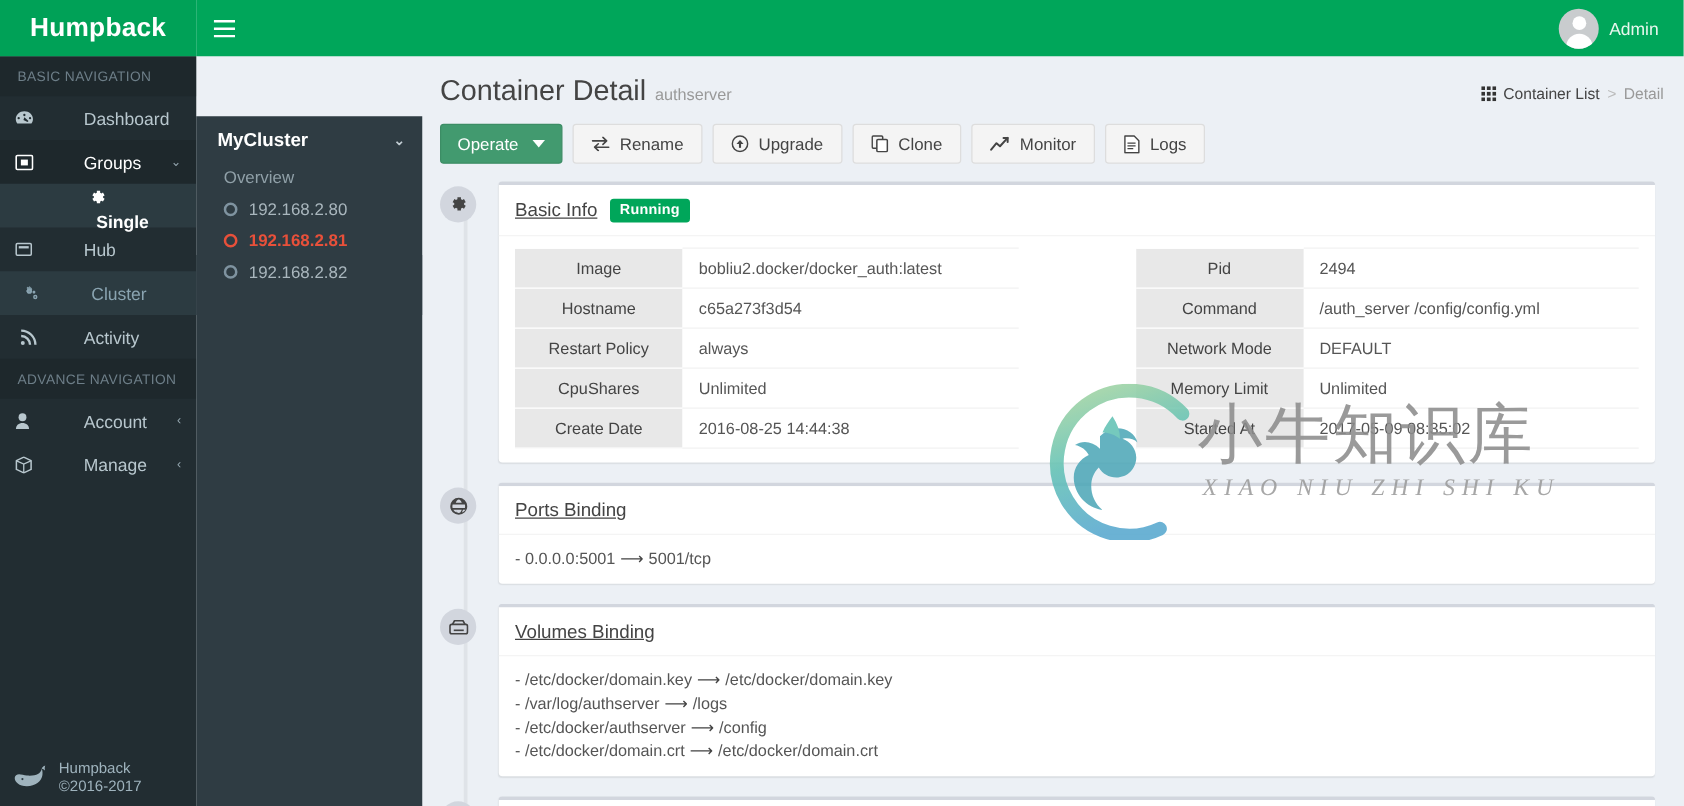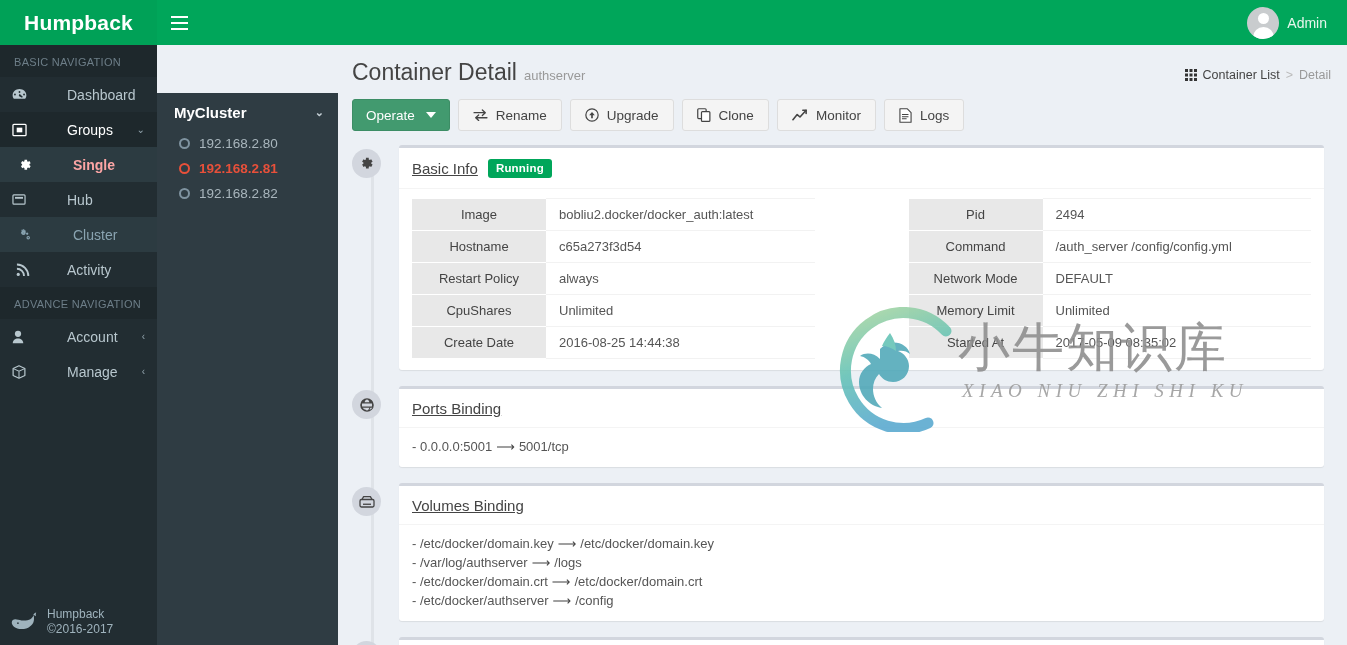--- a/index.html
+++ b/index.html
@@ -65,21 +65,21 @@
     color: #b8c7ce; font-size: 14px; cursor: pointer; position: relative;
   }
   .side-item .ico {
     width: 22px; flex: 0 0 22px; display:inline-flex; align-items:center;
     justify-content:flex-start; color: #b8c7ce;
   }
   .side-item .lbl { flex: 1; white-space: nowrap; margin-left: 33px; }
   .side-item .caret { font-size: 10px; color: #93a5ae; }
   .side-item.dark { background: #1e282c; color: #fff; }
   .side-item.sub { padding-left: 18px; background: #2c3b41; }
-  .side-item.sub.active { color: #fca5a5; font-weight: 600; }
+  .side-item.sub.active { color: #ffffff; font-weight: 600; flex-direction: column; }
   .side-item.sub.dim { color: #8aa4b1; }
   .sidebar-footer {
     position: absolute; bottom: 8px; left: 0; width: 157px;
     display: flex; align-items: center; gap: 7px; padding: 0 10px;
     color: #9fb3bd; font-size: 12px; line-height: 15px;
   }
   .whale { width: 30px; height: 28px; flex: 0 0 30px; }
 
   
   .cluster-panel {
@@ -340,20 +340,21 @@
       </div>
     </div>
   </div>
 
   <div class="cluster-rest"></div>
   <div class="cluster-panel">
     <div class="cluster-title">
       <span>MyCluster</span>
       <span class="caret">⌄</span>
     </div>
+    <div class="cluster-sub">Overview</div>
 
     <div class="node-item">
       <span class="node-dot"></span>
       <span>192.168.2.80</span>
     </div>
     <div class="node-item selected">
       <span class="node-dot"></span>
       <span>192.168.2.81</span>
     </div>
     <div class="node-item">
@@ -525,22 +526,22 @@
             </svg>
         </div>
         <div class="card">
           <div class="card-head">
             <span class="card-title">Volumes Binding</span>
           </div>
           <div class="card-body">
             <div class="line-list">
               <div>-&nbsp;<span>/etc/docker/domain.key</span><span class="arrow">⟶</span><span>/etc/docker/domain.key</span></div>
               <div>-&nbsp;<span>/var/log/authserver</span><span class="arrow">⟶</span><span>/logs</span></div>
+              <div>-&nbsp;<span>/etc/docker/authserver</span><span class="arrow">⟶</span><span>/config</span></div>
               <div>-&nbsp;<span>/etc/docker/domain.crt</span><span class="arrow">⟶</span><span>/etc/docker/domain.crt</span></div>
-              <div>-&nbsp;<span>/etc/docker/authserver</span><span class="arrow">⟶</span><span>/config</span></div>
             </div>
           </div>
         </div>
       </div>
 
       <div class="tl-node">
         <div class="tl-badge">
           
         </div>
         <div class="card">

